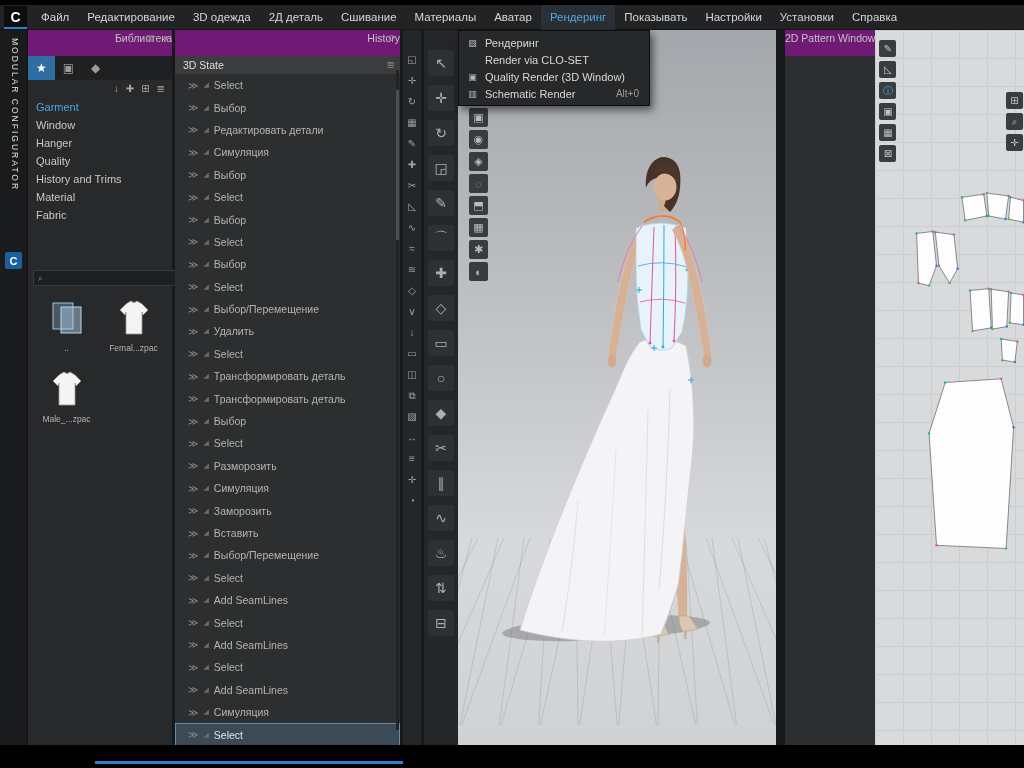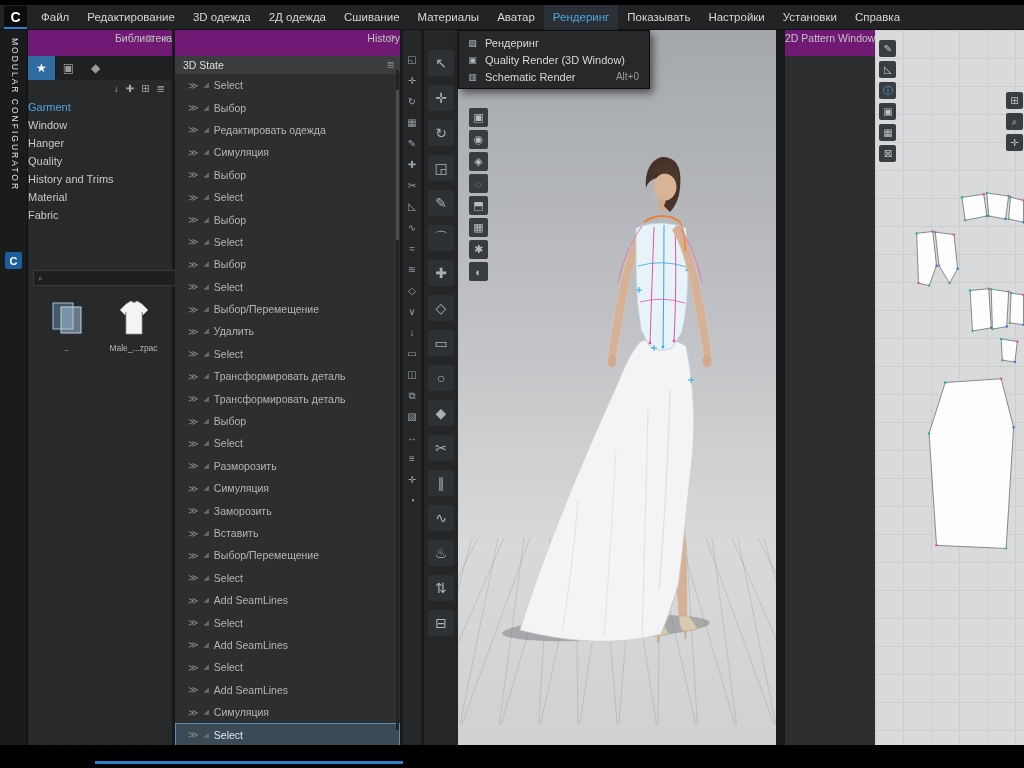--- a/index.html
+++ b/index.html
@@ -25,21 +25,21 @@
   .phead .hicon{position:absolute;right:4px;top:0;color:#8f8f8f;font-size:9px;line-height:17px}
   .phead .hicon2{position:absolute;right:18px;top:0;color:#8f8f8f;font-size:9px;line-height:17px}
 
   
   .library{width:145px;background:#28292b;margin-left:0;display:flex;flex-direction:column;flex:none;border-left:1px solid #101010}
   .lib-tabs{display:flex;height:24px;background:#1e2022;flex:none}
   .lib-tab{width:27px;height:24px;display:flex;align-items:center;justify-content:center;color:#9a9a9a;font-size:12px}
   .lib-tab.active{background:#2f6da3;color:#fff}
   .lib-tools{display:flex;justify-content:flex-end;gap:7px;padding:3px 7px 2px 0;color:#a8a8a8;font-size:10px;flex:none}
   .lib-list{flex:none;padding-top:2px}
-  .lib-item{height:18px;line-height:18px;font-size:11px;color:#c8c8c8;white-space:nowrap;overflow:hidden}
+  .lib-item{height:18px;line-height:18px;padding-left:8px;font-size:11px;color:#c8c8c8;white-space:nowrap;overflow:hidden}
   .lib-item.active{color:#4da6e0}
   .lib-search{display:flex;align-items:center;gap:4px;padding:0 5px;margin-top:46px;flex:none}
   .search-box{flex:1;height:16px;background:#1d1e20;border:1px solid #3a3b3d;display:flex;align-items:center;gap:3px;padding:0 4px;color:#8a8a8a;font-size:9px}
   .search-box input{flex:1;background:transparent;border:none;outline:none;color:#ccc;font-size:10px;min-width:0}
   .lib-search .sicon{color:#9a9a9a;font-size:10px}
   .thumbs{display:grid;grid-template-columns:1fr 1fr;gap:14px 6px;padding:10px 8px}
   .thumb{display:flex;flex-direction:column;align-items:center;gap:3px}
   .thumb svg{display:block}
   .tlabel{font-size:8.5px;color:#b5b5b5;max-width:62px;overflow:hidden;white-space:nowrap}
 
@@ -93,21 +93,21 @@
 <body>
 
 <div id="app">
 
   <div class="menubar">
     <div class="logo">C</div>
 
   <div class="mi">Файл</div>
       <div class="mi">Редактирование</div>
       <div class="mi">3D одежда</div>
-      <div class="mi">2Д одежда</div>
+      <div class="mi">2Д деталь</div>
       <div class="mi">Сшивание</div>
       <div class="mi">Материалы</div>
       <div class="mi">Аватар</div>
       <div class="mi active">Рендеринг</div>
       <div class="mi">Показывать</div>
       <div class="mi">Настройки</div>
       <div class="mi">Установки</div>
       <div class="mi">Справка</div>
     </div>
 
@@ -167,20 +167,26 @@
           <svg width="44" height="44" viewBox="0 0 44 44">
             <rect x="8" y="7" width="20" height="26" fill="rgba(150,200,235,0.30)" stroke="#9cc4de" stroke-width="1"></rect>
             <rect x="16" y="11" width="20" height="26" fill="rgba(180,215,240,0.45)" stroke="#b8d6ea" stroke-width="1"></rect>
           </svg>
           <span class="tlabel">..</span>
         </div>
         <div class="thumb">
           <svg width="44" height="44" viewBox="0 0 44 44">
             <path d="M14 8 L19 5 Q22 8 25 5 L30 8 L36 14 L31 19 L30 16 L30 38 L14 38 L14 16 L13 19 L8 14 Z" fill="#f4f4f4" stroke="#999" stroke-width="0.8"></path>
           </svg>
+          <span class="tlabel">Femal...zpac</span>
+        </div>
+        <div class="thumb">
+          <svg width="44" height="44" viewBox="0 0 44 44">
+            <path d="M14 8 L19 5 Q22 8 25 5 L30 8 L36 14 L31 19 L30 16 L30 38 L14 38 L14 16 L13 19 L8 14 Z" fill="#f4f4f4" stroke="#999" stroke-width="0.8"></path>
+          </svg>
           <span class="tlabel">Male_...zpac</span>
         </div>
       </div>
     </div>
 
     <div class="history">
       <div class="phead">
         <span>History</span>
         <span class="hicon">⟳</span>
       </div>
@@ -198,21 +204,21 @@
 
           <div class="hist-row">
             <span class="chev">≫</span>
             <span class="tri">◢</span>
             <span>Выбор</span>
           </div>
 
           <div class="hist-row">
             <span class="chev">≫</span>
             <span class="tri">◢</span>
-            <span>Редактировать одежда</span>
+            <span>Редактировать детали</span>
           </div>
 
           <div class="hist-row">
             <span class="chev">≫</span>
             <span class="tri">◢</span>
             <span>Симуляция</span>
           </div>
 
           <div class="hist-row">
             <span class="chev">≫</span>
@@ -712,20 +718,24 @@
       </div>
     </div>
   </div>
 
   <div class="dropdown">
     <div class="dd-item">
       <span class="dd-icon">▨</span>
       <span>Рендеринг</span>
     </div>
     <div class="dd-item">
+      <span class="dd-icon"></span>
+      <span>Render via CLO-SET</span>
+    </div>
+    <div class="dd-item">
       <span class="dd-icon">▣</span>
       <span>Quality Render (3D Window)</span>
     </div>
     <div class="dd-item">
       <span class="dd-icon">▥</span>
       <span>Schematic Render</span>
       <span class="dd-short">Alt+0</span>
     </div>
   </div>
 

